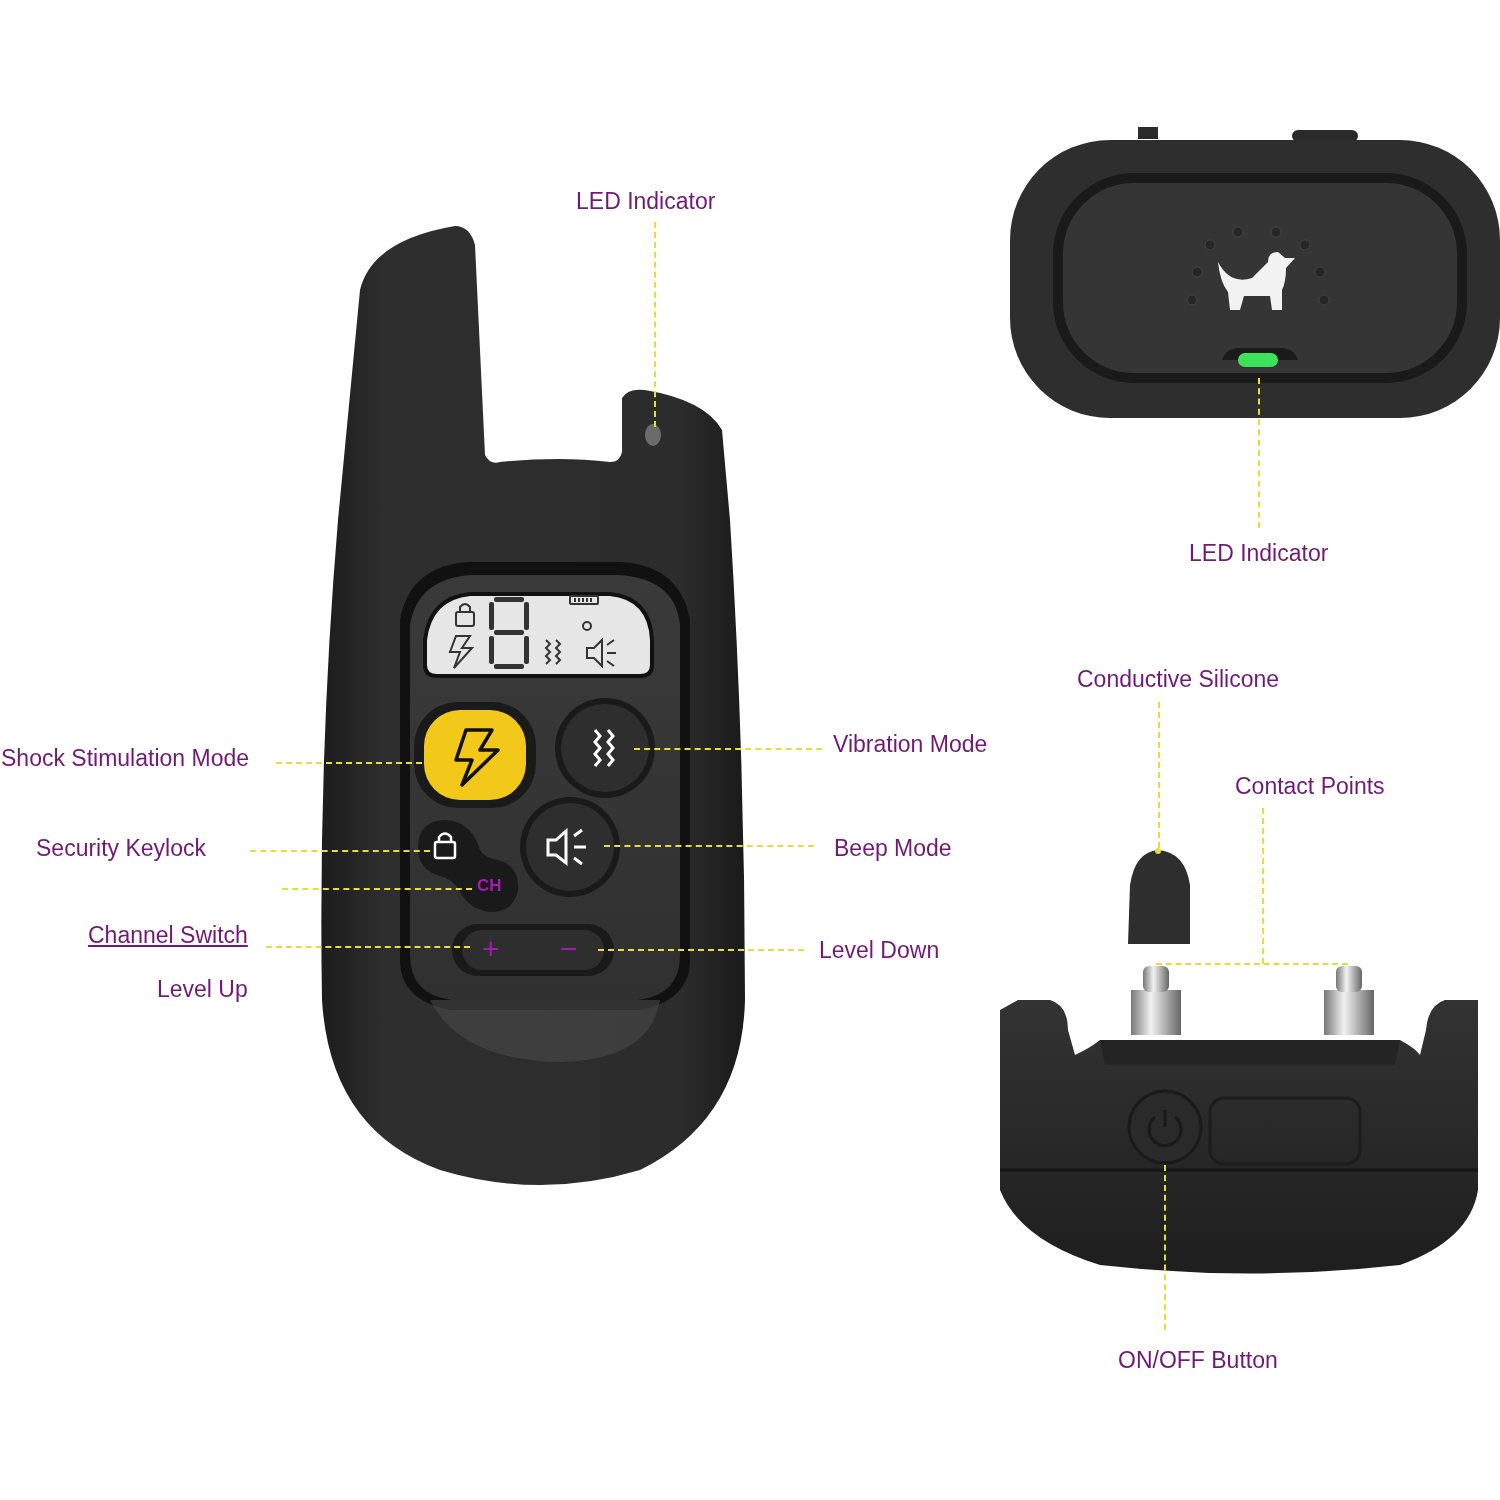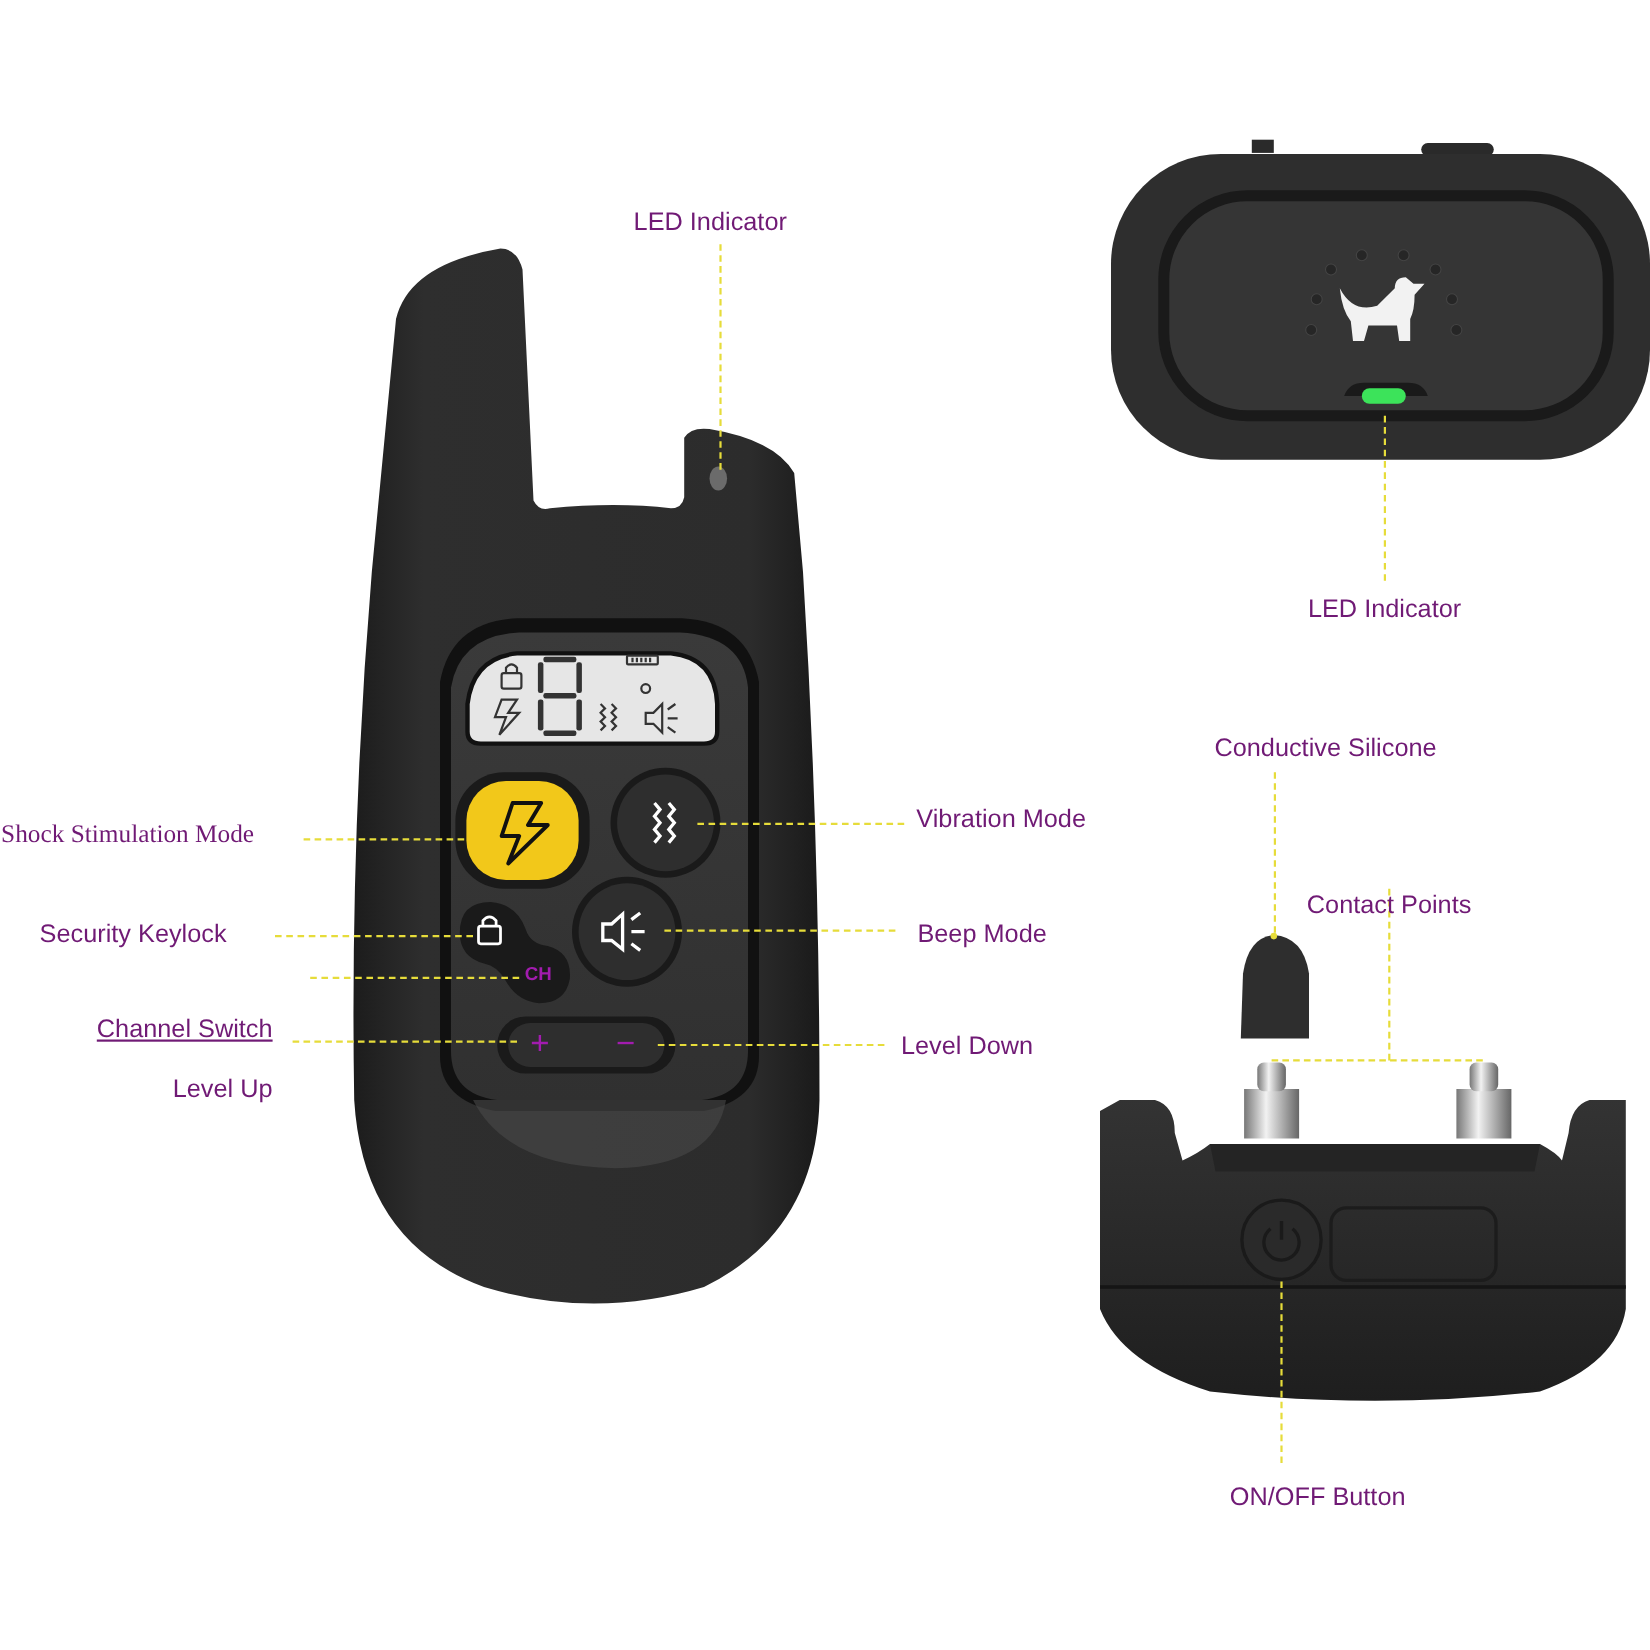--- a/index.html
+++ b/index.html
@@ -148,23 +148,23 @@
 <div class="leader-h" style="left:634px;top:748px;width:188px;"></div>
 <div class="leader-h" style="left:604px;top:845px;width:210px;"></div>
 <div class="leader-h" style="left:598px;top:949px;width:206px;"></div>
 <div class="leader-v" style="left:1258px;top:378px;height:150px;"></div>
 <div class="leader-v" style="left:1158px;top:702px;height:146px;"></div>
 <div class="leader-v" style="left:1262px;top:808px;height:156px;"></div>
 <div class="leader-h" style="left:1156px;top:963px;width:192px;"></div>
 <div class="leader-v" style="left:1164px;top:1165px;height:165px;"></div>
 
 <div class="label" style="left:576px;top:188px;">LED Indicator</div>
-<div class="label" style="left:1px;top:745px;font-family:Liberation Serif, serif;">Shock Stimulation Mode</div>
+<div class="label" style="left:1px;top:745px;">Shock Stimulation Mode</div>
 <div class="label" style="left:36px;top:835px;">Security Keylock</div>
 <div class="label" style="left:88px;top:922px;text-decoration:underline;">Channel Switch</div>
 <div class="label" style="left:157px;top:932px;margin-top:44px;">Level Up</div>
 <div class="label" style="left:833px;top:731px;">Vibration Mode</div>
 <div class="label" style="left:834px;top:835px;">Beep Mode</div>
 <div class="label" style="left:819px;top:937px;">Level Down</div>
 <div class="label" style="left:1189px;top:540px;">LED Indicator</div>
-<div class="label" style="left:1077px;top:666px;margin-left:27px;">Conductive Silicone</div>
-<div class="label" style="left:1188px;top:773px;margin-top:36px;">Contact Points</div>
+<div class="label" style="left:1077px;top:666px;">Conductive Silicone</div>
+<div class="label" style="left:1235px;top:773px;">Contact Points</div>
 <div class="label" style="left:1118px;top:1347px;">ON/OFF Button</div>
 
 </body></html>

